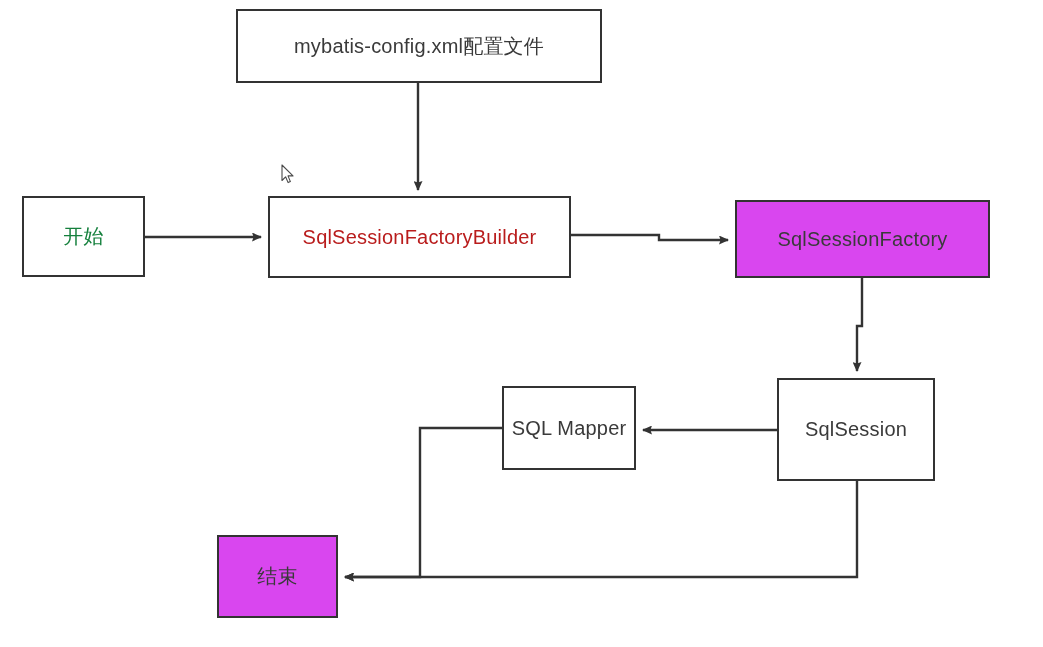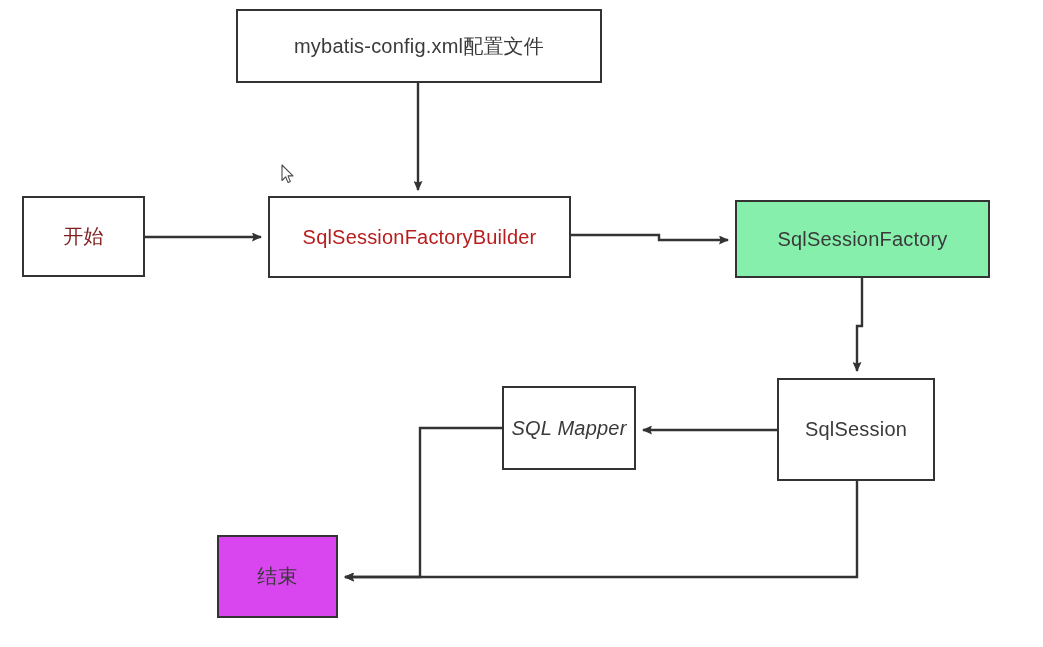--- a/index.html
+++ b/index.html
@@ -78,37 +78,37 @@
 
     <path d="M857,481 L857,577 L345,577" stroke="#333333" stroke-width="2.4" fill="none" marker-end="url(#arrowhead)"></path>
 
     <path d="M502,428 L420,428 L420,577 L345,577" stroke="#333333" stroke-width="2.4" fill="none" marker-end="url(#arrowhead)"></path>
   </svg>
 
   <div class="node-box" id="box-config" style="left: 236px; top: 9px; width: 366px; height: 74px; border-color: rgb(51, 51, 51); background: rgb(255, 255, 255); color: rgb(58, 58, 58);">
     <span class="node-label">mybatis-config.xml配置文件</span>
   </div>
 
-  <div class="node-box" id="box-start" style="left: 22px; top: 196px; width: 123px; height: 81px; border-color: rgb(51, 51, 51); background: rgb(255, 255, 255); color: #7f1d1d;">
+  <div class="node-box" id="box-start" style="left: 22px; top: 196px; width: 123px; height: 81px; border-color: rgb(51, 51, 51); background: rgb(255, 255, 255); color: #15803d;">
     <span class="node-label">开始</span>
   </div>
 
   <div class="node-box" id="box-builder" style="left: 268px; top: 196px; width: 303px; height: 82px; border-color: rgb(51, 51, 51); background: rgb(255, 255, 255); color: #b91c1c;">
     <span class="node-label">SqlSessionFactoryBuilder</span>
   </div>
 
-  <div class="node-box" id="box-factory" style="left: 735px; top: 200px; width: 255px; height: 78px; border-color: rgb(51, 51, 51); background: #86efac; color: rgb(58, 58, 58);">
+  <div class="node-box" id="box-factory" style="left: 735px; top: 200px; width: 255px; height: 78px; border-color: rgb(51, 51, 51); background: #d946ef; color: rgb(58, 58, 58);">
     <span class="node-label">SqlSessionFactory</span>
   </div>
 
   <div class="node-box" id="box-session" style="left: 777px; top: 378px; width: 158px; height: 103px; border-color: rgb(51, 51, 51); background: rgb(255, 255, 255); color: rgb(58, 58, 58);">
     <span class="node-label">SqlSession</span>
   </div>
 
-  <div class="node-box" id="box-mapper" style="left: 502px; top: 386px; width: 134px; height: 84px; border-color: rgb(51, 51, 51); background: rgb(255, 255, 255); color: rgb(58, 58, 58); font-style: italic;">
+  <div class="node-box" id="box-mapper" style="left: 502px; top: 386px; width: 134px; height: 84px; border-color: rgb(51, 51, 51); background: rgb(255, 255, 255); color: rgb(58, 58, 58);">
     <span class="node-label">SQL Mapper</span>
   </div>
 
   <div class="node-box" id="box-end" style="left: 217px; top: 535px; width: 121px; height: 83px; border-color: rgb(51, 51, 51); background: #d946ef; color: rgb(58, 58, 58); justify-content: center;">
     <span class="node-label">结束</span>
   </div>
 
   <svg id="cursor" viewBox="0 0 14 20" xmlns="http://www.w3.org/2000/svg" style="left: 281px; top: 164px;">
     <path d="M1,1 L1,16.5 L4.6,12.8 L7.1,18.6 L9.4,17.6 L7,11.9 L12,11.9 Z" fill="#ffffff" stroke="#4a4a4a" stroke-width="1.1" stroke-linejoin="round"></path>
   </svg>

